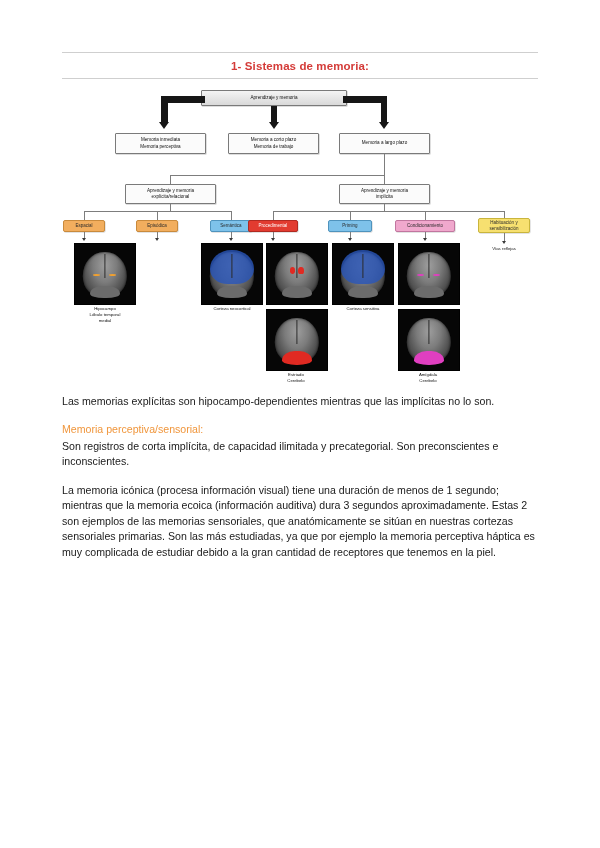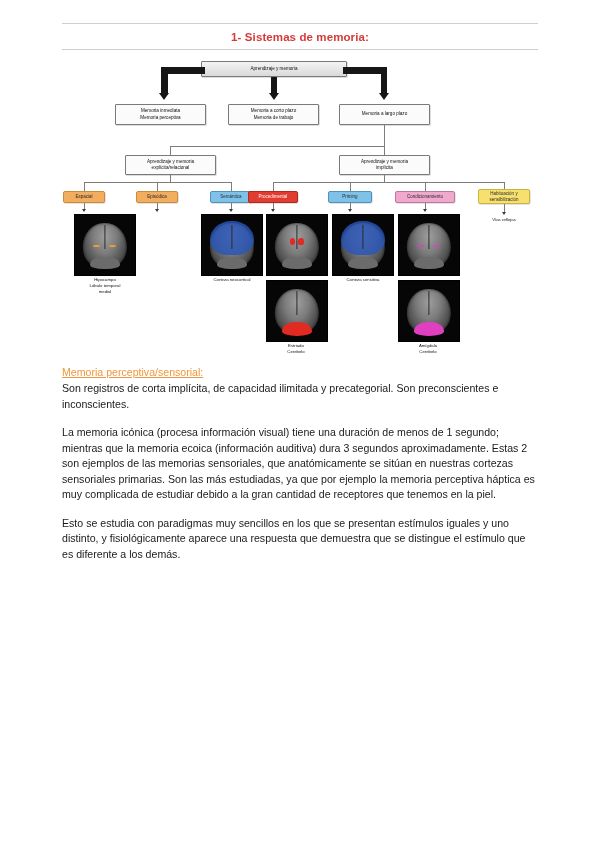--- a/index.html
+++ b/index.html
@@ -34,21 +34,21 @@
     font-weight: 400;
     letter-spacing: 0.2px;
     background: #f2a8a8;
     padding: 1px 2px;
     color: #000;
     white-space: nowrap;
   }
 
   
   .section-block {
-    margin-top: 23px;
+    margin-top: 52px;
   }
   .hr-rule {
     border: 0;
     border-top: 1px solid #cfcfcf;
     margin: 0;
     height: 0;
   }
   .section-heading {
     text-align: center;
     color: #d43b38;
@@ -242,21 +242,20 @@
     margin-top: 4px;
     font-size: 10.6px;
     line-height: 1.46;
     color: #1a1a1a;
   }
   .body-text p {
     margin: 0 0 13px 0;
   }
   .sub-heading {
     color: #f0963c;
-    text-decoration: underline;
     font-size: 10.6px;
     margin: 0 0 1px 0;
   }
 </style>
 </head>
 <body>
 
 <div class="page">
 
 
@@ -443,22 +442,22 @@
       <div>Cerebelo</div>
     </div>
 
     <div class="dg-caption" style="left:406px; top:161px; width:76px;">
       <div>Vías reflejas</div>
     </div>
 
   </div>
 
   <div class="body-text">
+    <p>Las memorias explícitas son hipocampo-dependientes mientras que las implícitas no lo son.</p>
 
     <div class="sub-heading">Memoria perceptiva/sensorial:</div>
     <p>Son registros de corta implícita, de capacidad ilimitada y precategorial. Son preconscientes e inconscientes.</p>
 
     <p>La memoria icónica (procesa información visual) tiene una duración de menos de 1 segundo; mientras que la memoria ecoica (información auditiva) dura 3 segundos aproximadamente. Estas 2 son ejemplos de las memorias sensoriales, que anatómicamente se sitúan en nuestras cortezas sensoriales primarias. Son las más estudiadas, ya que por ejemplo la memoria perceptiva háptica es muy complicada de estudiar debido a la gran cantidad de receptores que tenemos en la piel.</p>
 
-    <p>Esto se estudia con paradigmas muy sencillos en los que se presentan estímulos iguales y uno distinto, y fisiológicamente aparece una respuesta que demuestra que se distingue el estímulo que es diferente a los demás.</p>
   </div>
 
 </div>
 
 </body></html>

